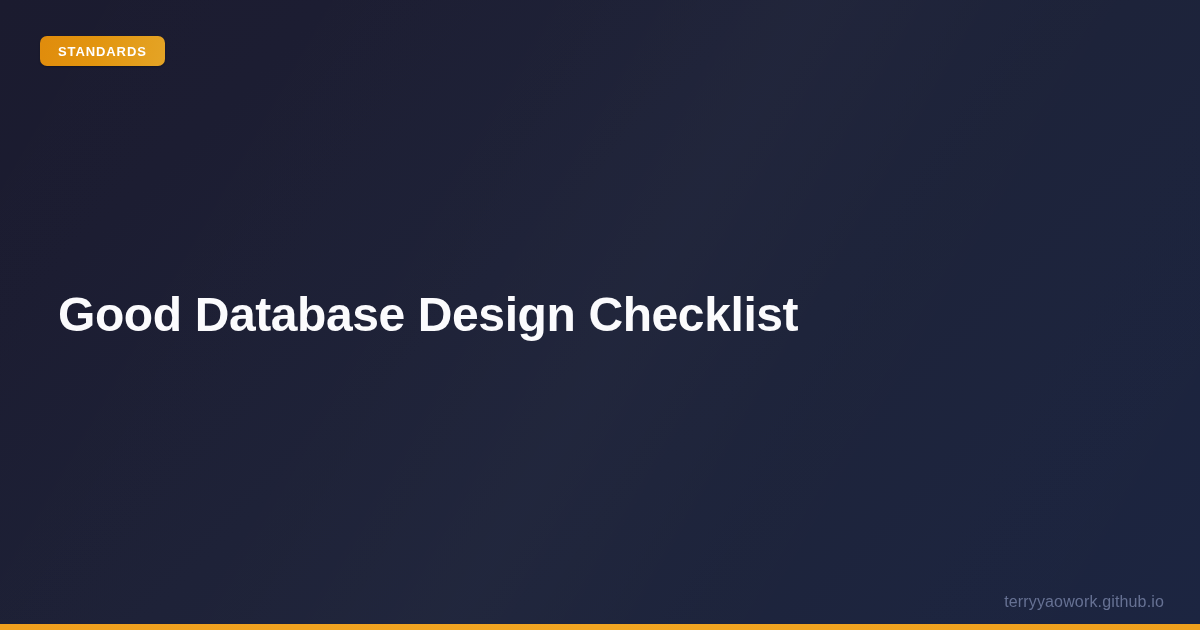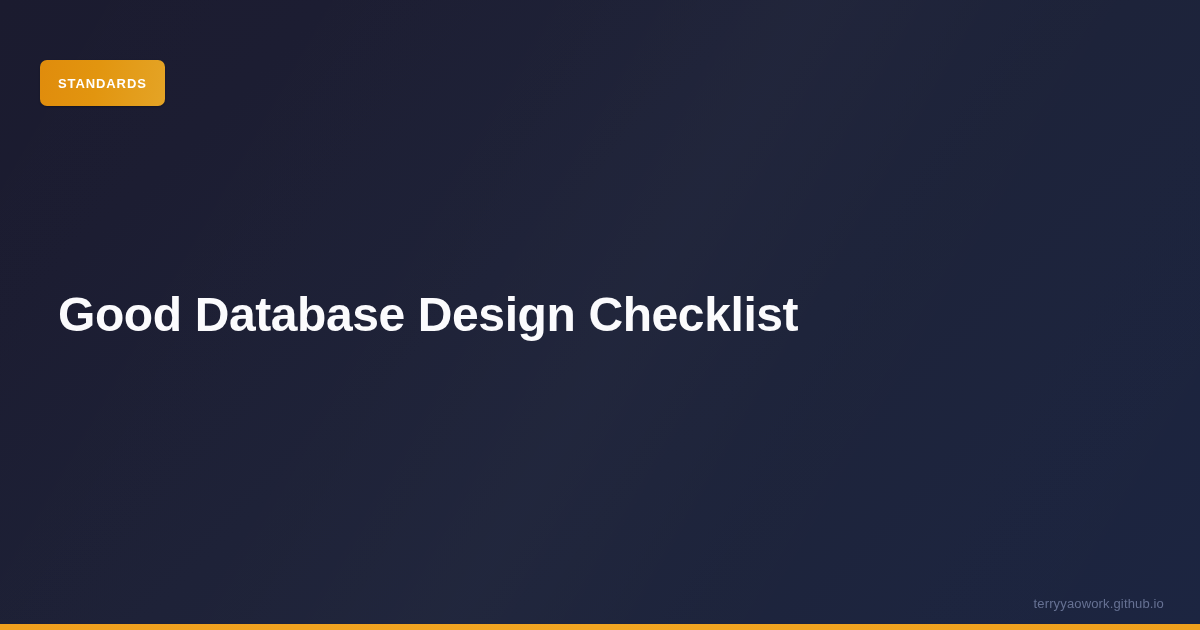--- a/index.html
+++ b/index.html
@@ -57,32 +57,31 @@
 
   
   .badge {
     position: absolute;
     left: 40px;
     top: 36px;
     display: inline-flex;
     align-items: center;
     justify-content: center;
     height: 30px;
-    padding: 8px 18px;
+    padding: 0 18px;
     border-radius: 7px;
     background-image: linear-gradient(100deg, #e08c0c 0%, #e2950f 45%, #e4a426 100%);
     color: #ffffff;
     font-size: 13px;
     font-weight: bold;
     letter-spacing: 0.9px;
     text-transform: uppercase;
     line-height: 1;
     white-space: nowrap;
     box-shadow: 0 1px 2px rgba(0, 0, 0, 0.28);
-    margin-top: 24px;
   }
 
   
   .headline-wrap {
     position: absolute;
     left: 58px;
     top: 0;
     width: 1090px;
     height: 630px;
     display: flex;
@@ -99,21 +98,21 @@
     letter-spacing: -0.4px;
     max-width: 1020px;
   }
 
   
   .site-handle {
     position: absolute;
     right: 36px;
     bottom: 20px;
     color: #667193;
-    font-size: 13px;
+    font-size: 16px;
     font-weight: normal;
     letter-spacing: 0.15px;
     line-height: 1;
   }
 
   
   .accent-bar {
     position: absolute;
     left: 0;
     right: 0;

